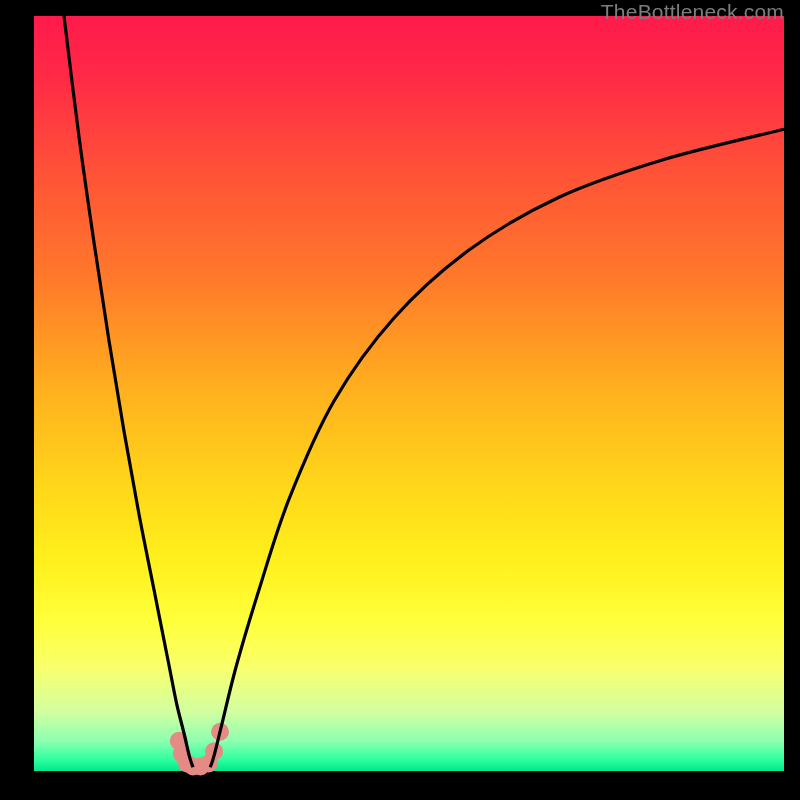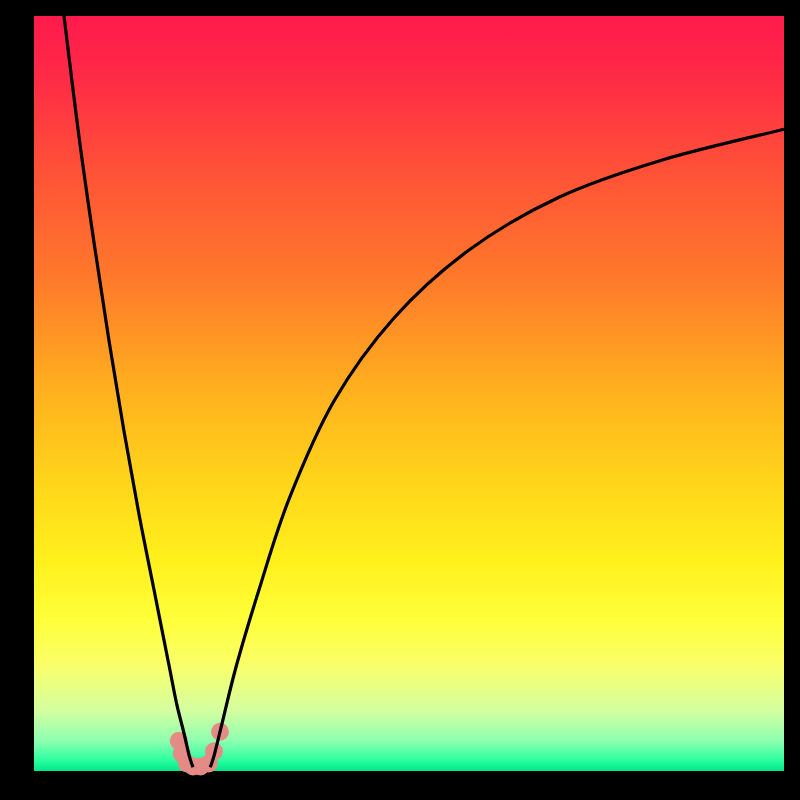--- a/index.html
+++ b/index.html
@@ -83,13 +83,14 @@
           <circle cx="159" cy="750.47" r="9" fill="#e58b85"></circle>
           <circle cx="166.5" cy="750.47" r="9" fill="#e58b85"></circle>
           <circle cx="174.75" cy="747.45" r="9" fill="#e58b85"></circle>
           <circle cx="180" cy="735.37" r="9" fill="#e58b85"></circle>
           <circle cx="186" cy="715.74" r="9" fill="#e58b85"></circle>
         </g>
       <path id="left-branch" fill="none" stroke="#000000" stroke-width="3.2" d="M 30 0 C 32.5 20.133333333333344 40 83.05000000000007 45 120.80000000000007 C 50 158.55000000000007 55 192.525 60 226.5 C 65 260.475 70 293.1916666666667 75 324.65000000000003 C 80 356.10833333333335 85 386.30833333333334 90 415.25 C 95 444.19166666666666 100.00000000000001 471.87499999999994 105.00000000000001 498.29999999999995 C 110.00000000000001 524.7249999999999 115 548.6333333333333 120 573.8 C 125 598.9666666666666 131.25 630.425 135 649.3 C 138.75 668.175 140 675.7249999999999 142.5 687.05 C 145 698.375 147.875 708.4416666666666 150 717.25 C 152.125 726.0583333333334 153.75 734.2375 155.25 739.9 C 156.75 745.5625 158.375 749.3375 159 751.225"></path>
       <path id="right-branch" fill="none" stroke="#000000" stroke-width="3.2" d="M 176.25 751.225 C 176.875 749.3375 178.125 746.8208333333333 180 739.9 C 181.875 732.9791666666666 183.75 724.8000000000001 187.5 709.7 C 191.25 694.6 196.25 671.9499999999999 202.5 649.3 C 208.75 626.65 216.25 601.4833333333332 225 573.8 C 233.75 546.1166666666667 242.50000000000003 514.6583333333333 255.00000000000003 483.2 C 267.5 451.7416666666667 282.5 415.25 300 385.05 C 317.5 354.85 337.5 327.16666666666663 360 302 C 382.5 276.83333333333337 407.49999999999994 254.1833333333334 434.99999999999994 234.05000000000007 C 462.49999999999994 213.91666666666674 492.5 196.30000000000007 525 181.20000000000005 C 557.5 166.10000000000002 592.5 154.77499999999995 630 143.44999999999993 C 667.5 132.12499999999991 730 118.28333333333332 750 113.25"></path>
     </svg>
   </div>
+  <div class="watermark">TheBottleneck.com</div>
 </div>
 
 </body></html>

